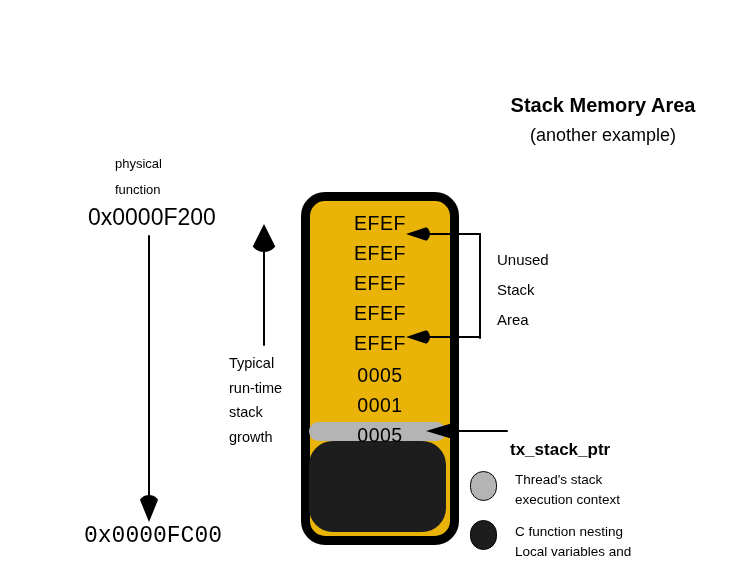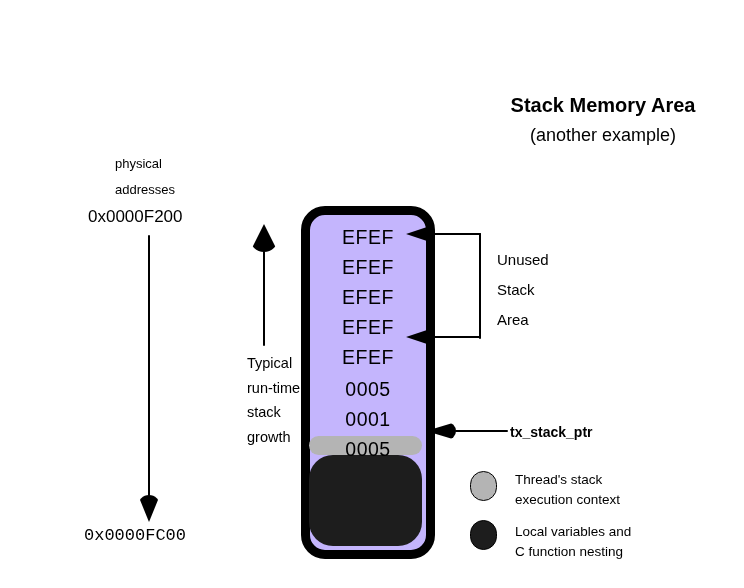--- a/index.html
+++ b/index.html
@@ -22,21 +22,21 @@
     overflow: hidden;
   }
 
   
   .title-block { position: absolute; left: 427px; top: 72px; width: 320px; text-align: center; }
   .title-main { font-size: 20px; font-weight: 700; line-height: 26px; }
   .title-sub  { font-size: 18px; line-height: 27px; }
 
   
   .phys-label { position: absolute; left: 95px; top: 133px; font-size: 13px; line-height: 22px; }
-  .addr { position: absolute; font-size: 17px; line-height: 20px; }
+  .addr { position: absolute; font-size: 23px; line-height: 20px; }
   .addr-top { left: 72px; top: 191px; }
   .addr-bottom { left: 68px; top: 510px; font-family: Liberation Mono, monospace; }
 
   
   .line { position: absolute; background: var(--ink); }
 
   
   .down-arrow-line { left: 132px; top: 219px; width: 2px; height: 261px; }
   .down-arrow-head {
     position: absolute; left: 122px; top: 479px; width: 0; height: 0;
@@ -44,26 +44,26 @@
     border-top: 27px solid var(--ink);
   }
 
   
   .up-arrow-head {
     position: absolute; left: 234px; top: 208px; width: 0; height: 0;
     border-left: 14px solid transparent; border-right: 14px solid transparent;
     border-bottom: 28px solid var(--ink);
   }
   .up-arrow-line { left: 247px; top: 235px; width: 2px; height: 95px; }
-  .growth-label { position: absolute; left: 227px; top: 333px; font-size: 14.5px; line-height: 20.5px; }
+  .growth-label { position: absolute; left: 209px; top: 333px; font-size: 14.5px; line-height: 20.5px; }
 
   
   .stack-box {
-    position: absolute; left: 285px; top: 190px; width: 134px; height: 353px;
-    border: 9px solid var(--ink); background: #c4b5fd;
+    position: absolute; left: 285px; top: 176px; width: 158px; height: 353px;
+    border: 9px solid var(--ink); background: #eab308;
   }
   .stack-values {
     position: absolute; left: 0; right: 0; top: 0;
     text-align: center; font-size: 19.5px; letter-spacing: 0.5px;
   }
   .stack-row { height: 26px; line-height: 26px; }
   .stack-row.first-unused { margin-top: 5px; }
   .stack-row.first-context { margin-top: 6px; }
   .band-context {
     position: absolute; left: -5px; right: 0; top: 217px; height: 19px;
@@ -87,21 +87,21 @@
   .bracket-bottom-line  { left: 411px; top: 320px; width: 54px; height: 2px; }
   .unused-label { position: absolute; left: 477px; top: 227px; font-size: 15px; line-height: 26px; }
 
   
   .txptr-head {
     position: absolute; left: 410px; top: 406px; width: 0; height: 0;
     border-top: 9px solid transparent; border-bottom: 9px solid transparent;
     border-right: 30px solid var(--ink);
   }
   .txptr-line { left: 439px; top: 414px; width: 53px; height: 2px; }
-  .txptr-label { position: absolute; left: 494px; top: 408px; font-size: 14px; font-weight: 700; }
+  .txptr-label { position: absolute; left: 494px; top: 424px; font-size: 17px; font-weight: 700; }
 
   
   .legend-swatch {
     position: absolute; left: 454px; width: 27px; height: 30px;
     border: 1px solid var(--ink);
   }
   .legend-swatch.gray { top: 455px; background: var(--gray-swatch); }
   .legend-swatch.dark { top: 504px; background: var(--dark-swatch); }
   .legend-text { position: absolute; left: 495px; font-size: 13.5px; line-height: 16px; }
   .legend-text.gray { top: 452px; }
@@ -112,21 +112,21 @@
 
 <div class="canvas">
 
   <div class="title-block">
     <div class="title-main">Stack Memory Area</div>
     <div class="title-sub">(another example)</div>
   </div>
 
   <div class="phys-label">
     <div>physical</div>
-    <div>addresses</div>
+    <div>function</div>
   </div>
   <div class="addr addr-top">0x0000F200</div>
   <div class="line down-arrow-line"></div>
   <div class="down-arrow-head"></div>
   <div class="addr addr-bottom">0x0000FC00</div>
 
   <div class="up-arrow-head"></div>
   <div class="line up-arrow-line"></div>
   <div class="growth-label">
     <div>Typical</div>
@@ -165,17 +165,17 @@
   <div class="line txptr-line"></div>
   <div class="txptr-label">tx_stack_ptr</div>
 
   <div class="legend-swatch gray"></div>
   <div class="legend-text gray">
     <div>Thread's stack</div>
     <div>execution context</div>
   </div>
   <div class="legend-swatch dark"></div>
   <div class="legend-text dark">
+    <div>C function nesting</div>
     <div>Local variables and</div>
-    <div>C function nesting</div>
   </div>
 
 </div>
 
 </body></html>

